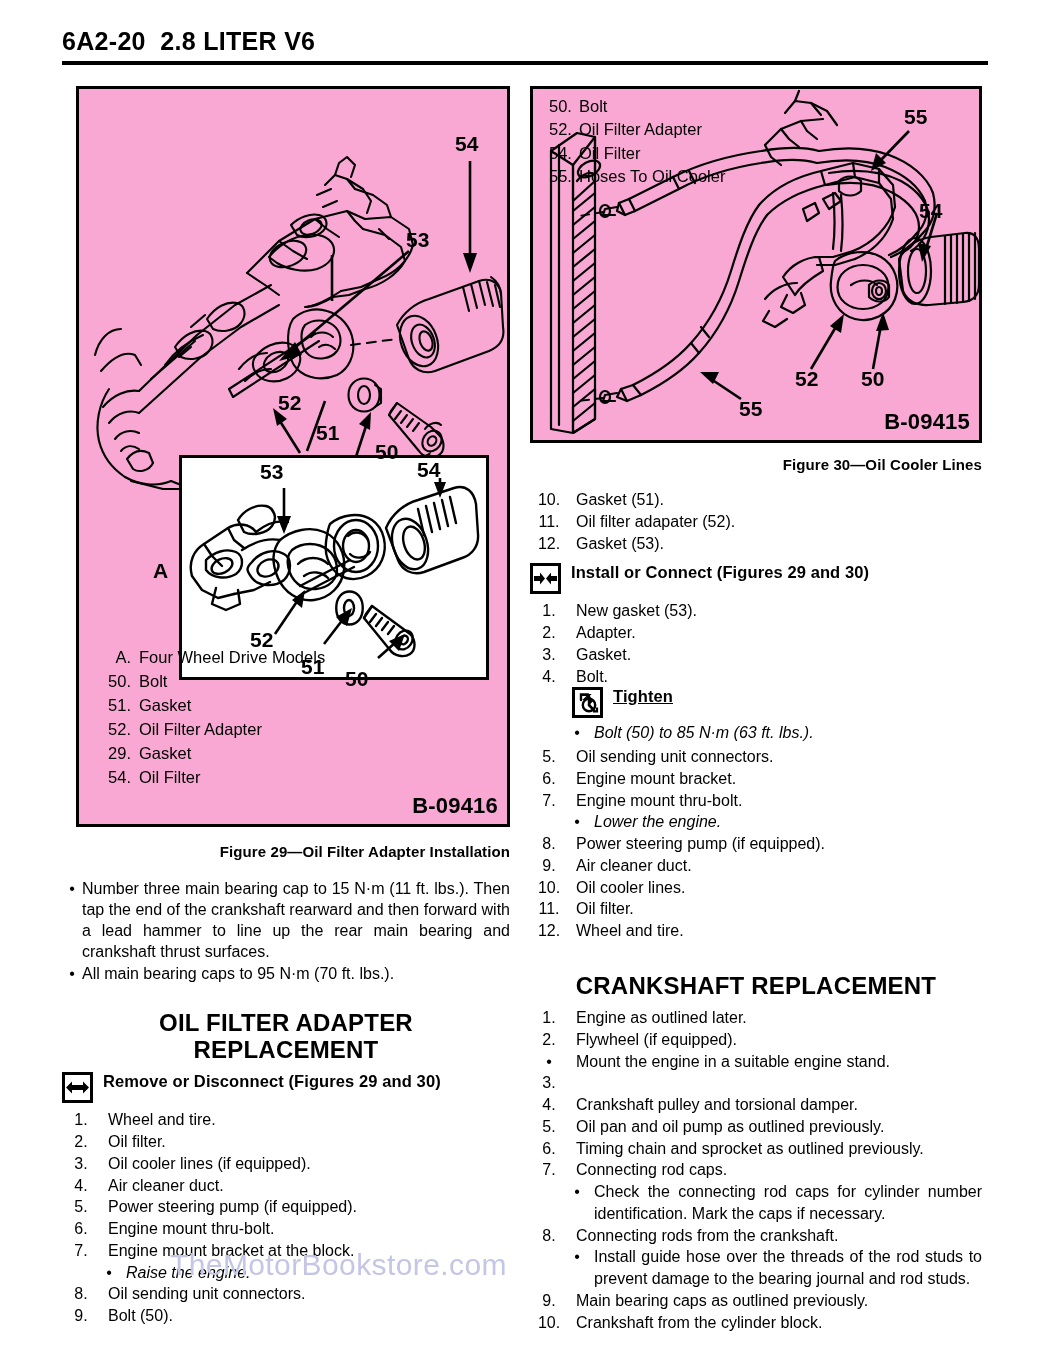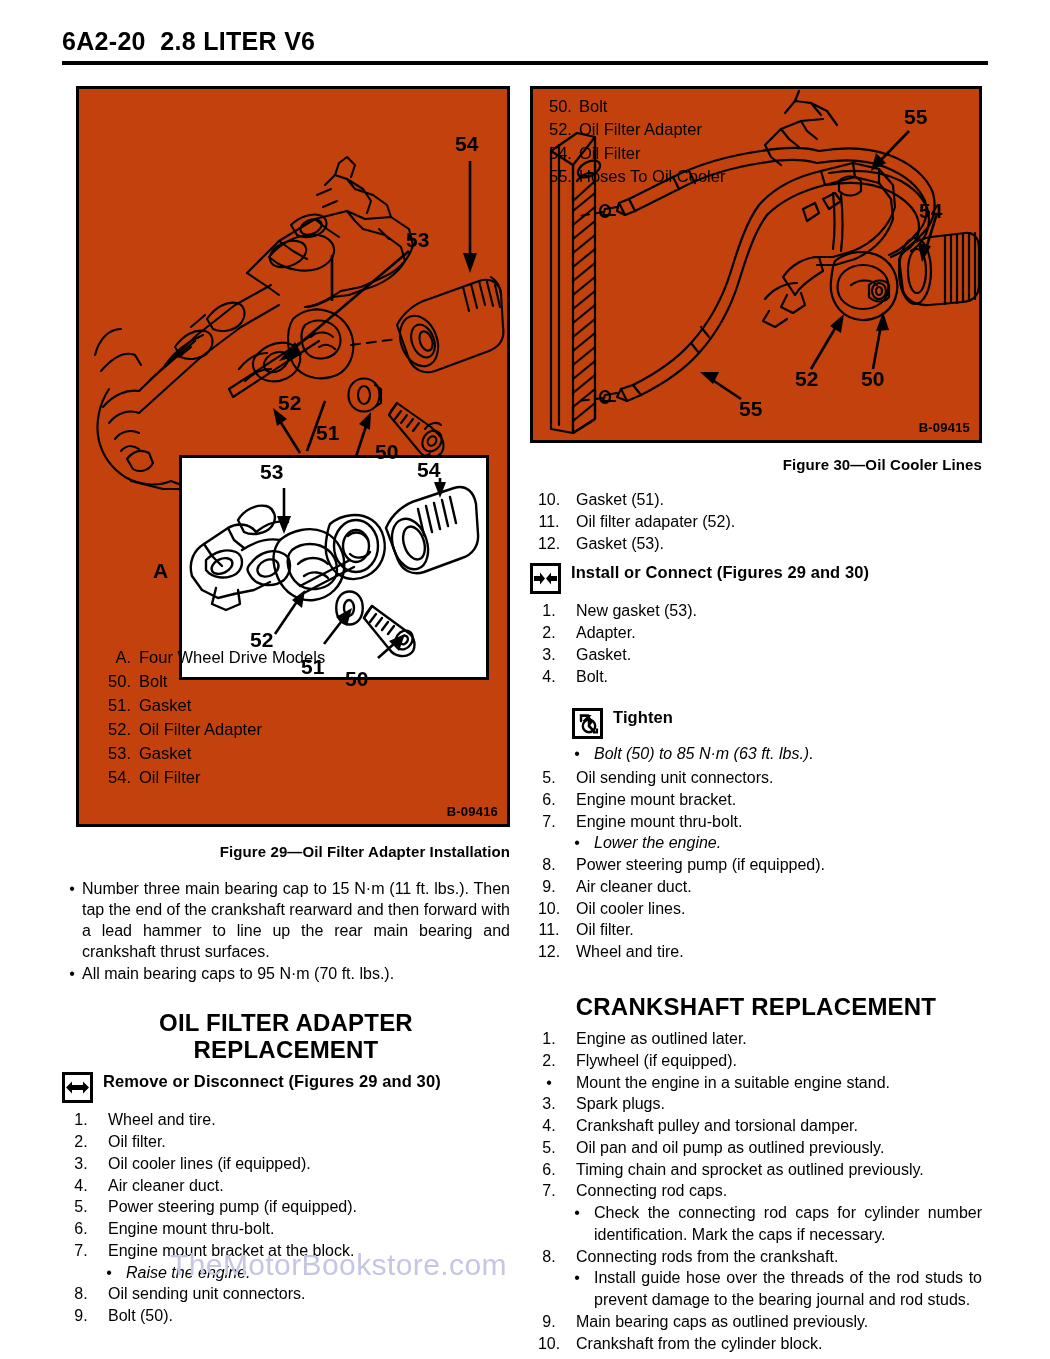--- a/index.html
+++ b/index.html
@@ -46,31 +46,31 @@
     position: absolute;
     left: 530px;
     top: 86px;
     width: 452px;
   }
 
   
   .figure-box {
     border: 3px solid #000;
     position: relative;
-    background: #c2410c;
+    background: #f9a8d4;
     box-sizing: border-box;
   }
   #figure29-box { width: 434px; height: 741px; margin-left: 14px; }
   #figure30-box { width: 452px; height: 357px; }
 
   .fig-code {
     position: absolute;
     right: 9px;
     bottom: 5px;
-    font-size: 13px;
+    font-size: 22px;
     font-weight: bold;
     letter-spacing: 0.2px;
   }
   .fig-caption {
     text-align: right;
     font-size: 15px;
     font-weight: bold;
     margin-top: 15px;
     letter-spacing: 0.1px;
   }
@@ -179,21 +179,21 @@
     flex: 0 0 31px;
     display: flex;
     align-items: center;
     justify-content: center;
   }
   .proc-head .proc-label {
     font-size: 16.5px;
     font-weight: bold;
     letter-spacing: 0.1px;
   }
-  .proc-head.indented { margin-left: 42px; margin-top: 21px; margin-bottom: 4px; }
+  .proc-head.indented { margin-left: 42px; margin-top: 0; margin-bottom: 4px; text-decoration: underline; }
 
   
   .num-list { margin-top: 2px; }
   .num-item {
     display: flex;
     font-size: 16px;
     line-height: 1.36;
   }
   .num-item .num {
     width: 38px;
@@ -464,21 +464,21 @@
       </div>
       <div class="leg-row">
         <span class="leg-num">51.</span>
         <span>Gasket</span>
       </div>
       <div class="leg-row">
         <span class="leg-num">52.</span>
         <span>Oil Filter Adapter</span>
       </div>
       <div class="leg-row">
-        <span class="leg-num">53.</span>
+        <span class="leg-num">29.</span>
         <span>Gasket</span>
       </div>
       <div class="leg-row">
         <span class="leg-num">54.</span>
         <span>Oil Filter</span>
       </div>
     </div>
 
     <div class="fig-code">B-09416</div>
   </div>
@@ -849,21 +849,20 @@
     <div class="num-item">
         <span class="num">2.</span>
         <span class="ntext">Flywheel (if equipped).</span>
       </div>
     <div class="num-item">
         <span class="num">•</span>
         <span class="ntext nojust">Mount the engine in a suitable engine stand.</span>
       </div>
     <div class="num-item">
         <span class="num">3.</span>
-        <span class="ntext">Spark plugs.</span>
       </div>
     <div class="num-item">
         <span class="num">4.</span>
         <span class="ntext">Crankshaft pulley and torsional damper.</span>
       </div>
     <div class="num-item">
         <span class="num">5.</span>
         <span class="ntext">Oil pan and oil pump as outlined previously.</span>
       </div>
     <div class="num-item">

